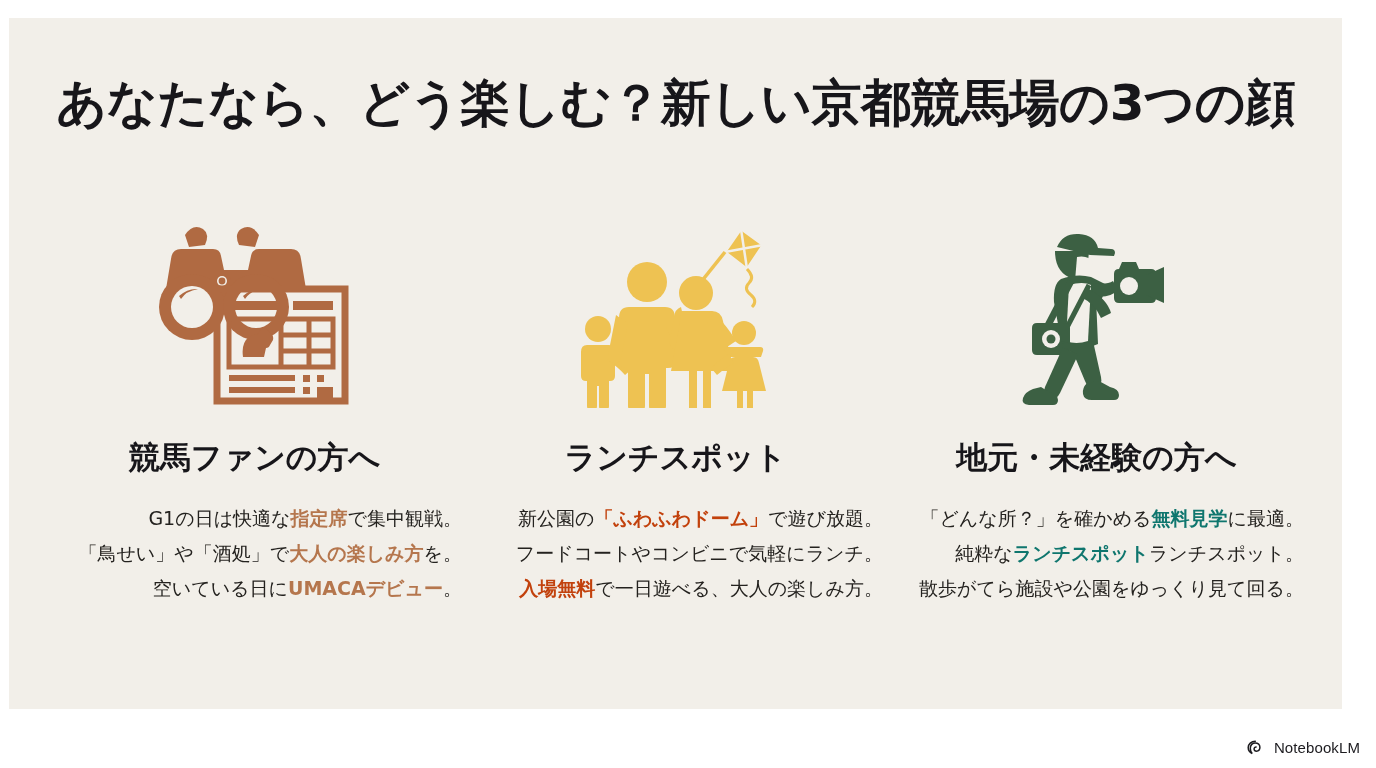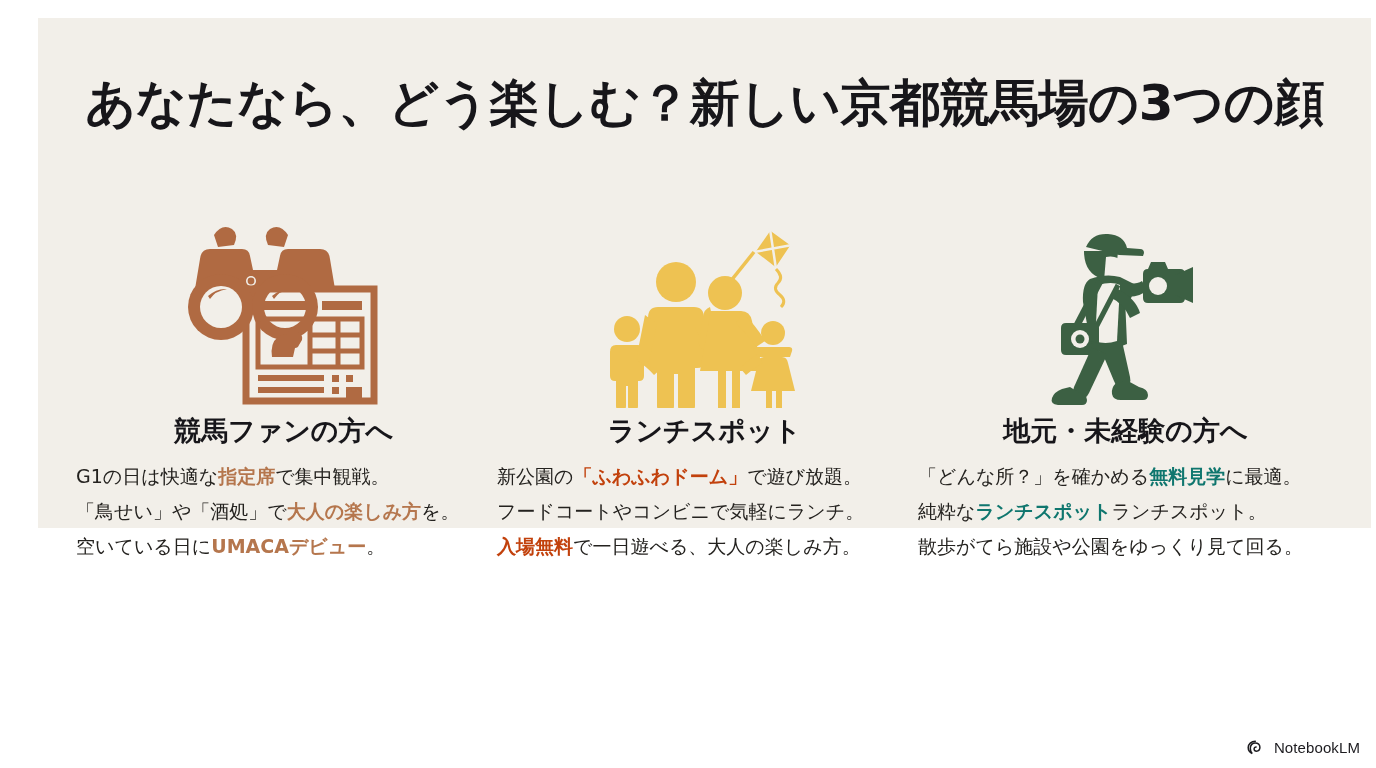--- a/index.html
+++ b/index.html
@@ -9,22 +9,22 @@
     font-family:"Liberation Sans", "DejaVu Sans", sans-serif;
     overflow:hidden;
   }
   #slide-root {
     position:relative;
     width:1376px; height:768px;
     background:#ffffff;
   }
   #slide-panel {
     position:absolute;
-    left:38px; top:18px;
-    width:1333px; height:510px;
+    left:9px; top:18px;
+    width:1333px; height:691px;
     background:#f2efe9;
   }
   #slide-title {
     position:absolute;
     left:0; top:52px;
     width:100%;
     text-align:center;
     font-size:50px;
     font-weight:700;
     letter-spacing:-0.5px;
@@ -48,32 +48,33 @@
   }
   .icon-wrap {
     height:195px;
     width:100%;
     display:flex;
     align-items:center;
     justify-content:center;
   }
   .icon-wrap svg { display:block; }
   .col-heading {
-    font-size:27px;
+    margin-top:24px;
+    font-size:31px;
     font-weight:700;
     color:#17161a;
     letter-spacing:0px;
     white-space:nowrap;
     font-family:"DejaVu Sans", "Liberation Sans", sans-serif;
     text-align:right;
   }
   .col-body {
-    margin-top:10px;
+    margin-top:22px;
     width:100%;
-    text-align:left;
+    text-align:right;
   }
   .body-line {
     font-size:19px;
     line-height:35px;
     color:#24221f;
     white-space:nowrap;
     font-family:"DejaVu Sans", "Liberation Sans", sans-serif;
   }
   .hl { font-weight:700; }
   .hl-brown { color:#b5764d; }

